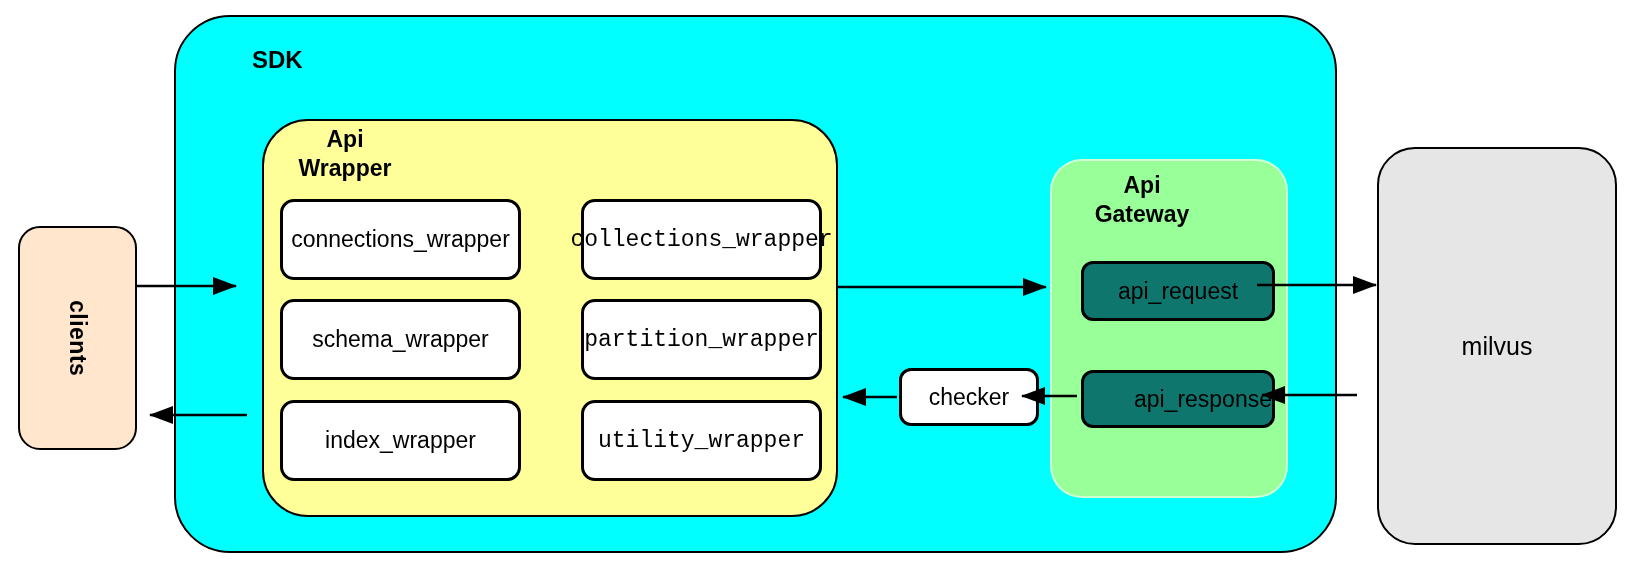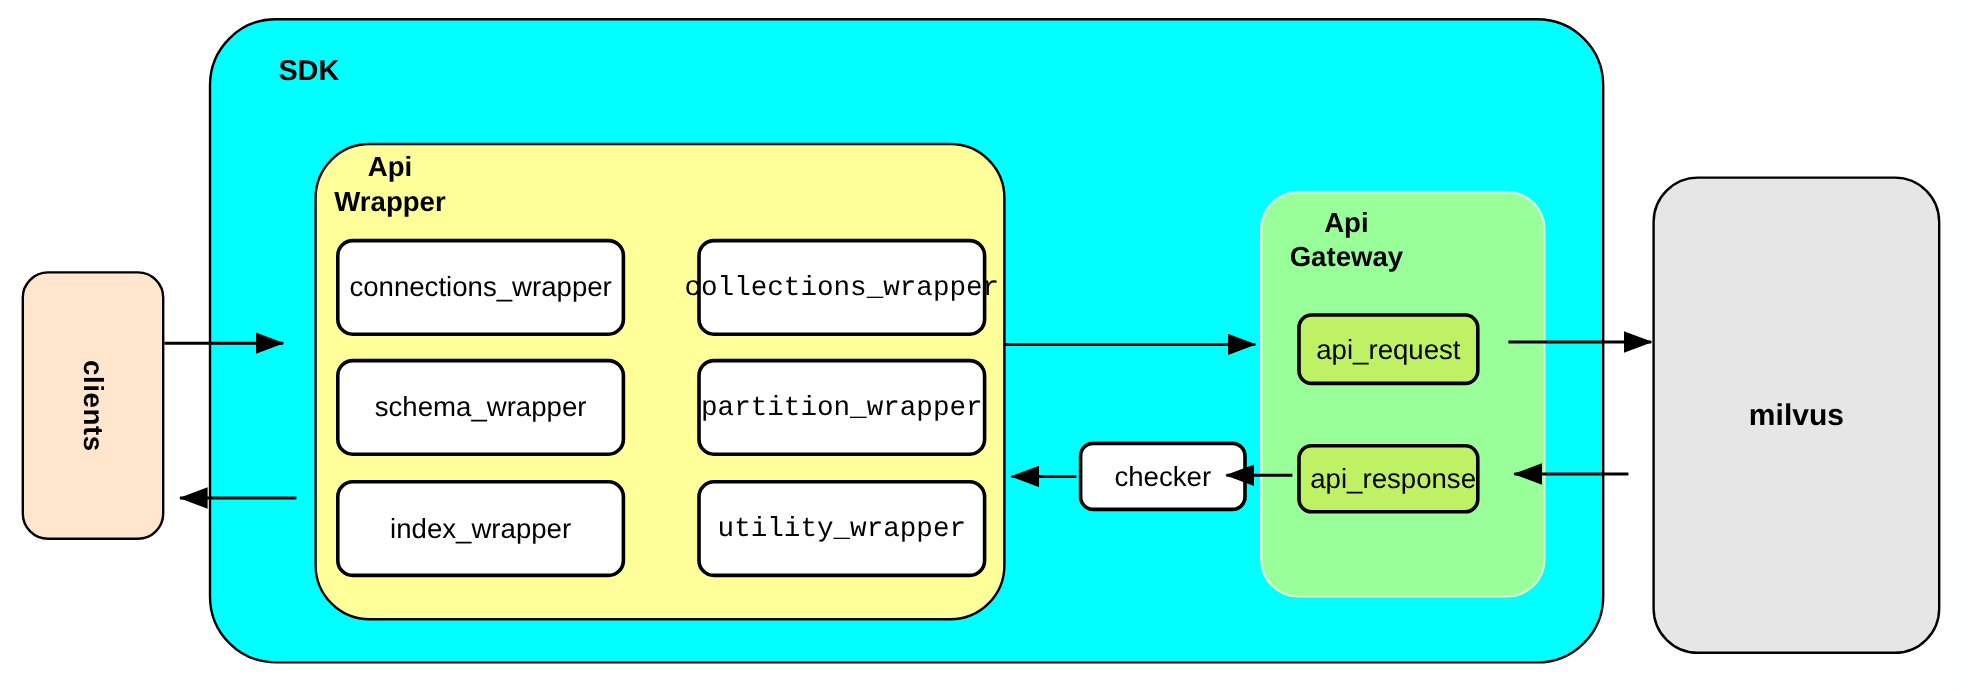--- a/index.html
+++ b/index.html
@@ -42,20 +42,21 @@
     justify-content: flex-start;
     align-items: flex-start;
   }
   .container-label {
     position: absolute;
     font-weight: bold;
     font-size: 23px;
     line-height: 1.25;
     white-space: pre-line;
     text-align: center;
+    margin-left: 20px;
   }
   .sdk-label {
     left: 56px; top: 28px;
     font-size: 24px;
     text-align: left;
   }
   
   .api-wrapper {
     left: 86px; top: 102px; width: 576px; height: 398px;
     border-radius: 46px;
@@ -90,37 +91,37 @@
   
   .api-gateway {
     left: 874px; top: 142px; width: 238px; height: 339px;
     border: 2px solid rgba(255,255,255,0.55);
     border-radius: 32px;
   }
   .ag-label { left: 18px; top: 10px; width: 104px; }
   .gw-box {
     position: absolute;
     box-sizing: border-box;
-    left: 29px; width: 152px;
-    background: #bef264;
+    left: 29px; width: 194px;
+    background: #0f766e;
     border: 3px solid #000000;
     border-radius: 12px;
     display: flex;
     align-items: center;
     justify-content: center;
     font-size: 23px;
   }
   .gw-request  { top: 100px; height: 60px; }
   .gw-response { top: 209px; height: 58px; justify-content: flex-end; }
   
   .milvus {
     left: 1377px; top: 147px; width: 240px; height: 398px;
     border-radius: 38px;
   }
-  .milvus .hlabel { font-weight: bold; font-size: 25px; }
+  .milvus .hlabel { font-weight: normal; font-size: 25px; }
   
   .overlay {
     position: absolute;
     left: 0; top: 0;
     pointer-events: none;
   }
   .overlay line { stroke: #000000; stroke-width: 2.5px; }
 </style>
 </head>
 <body>

